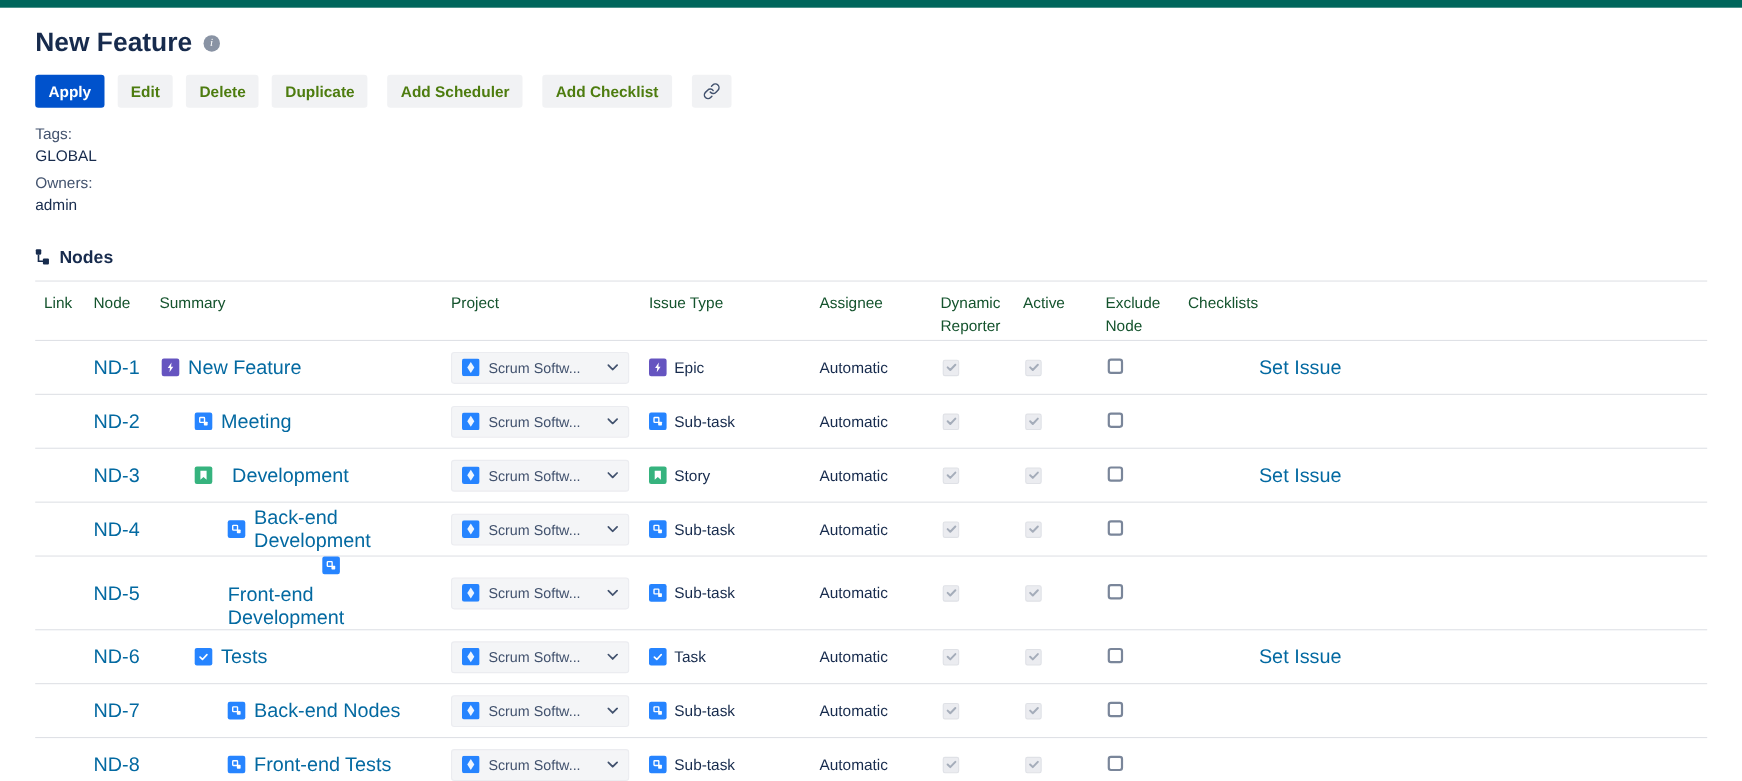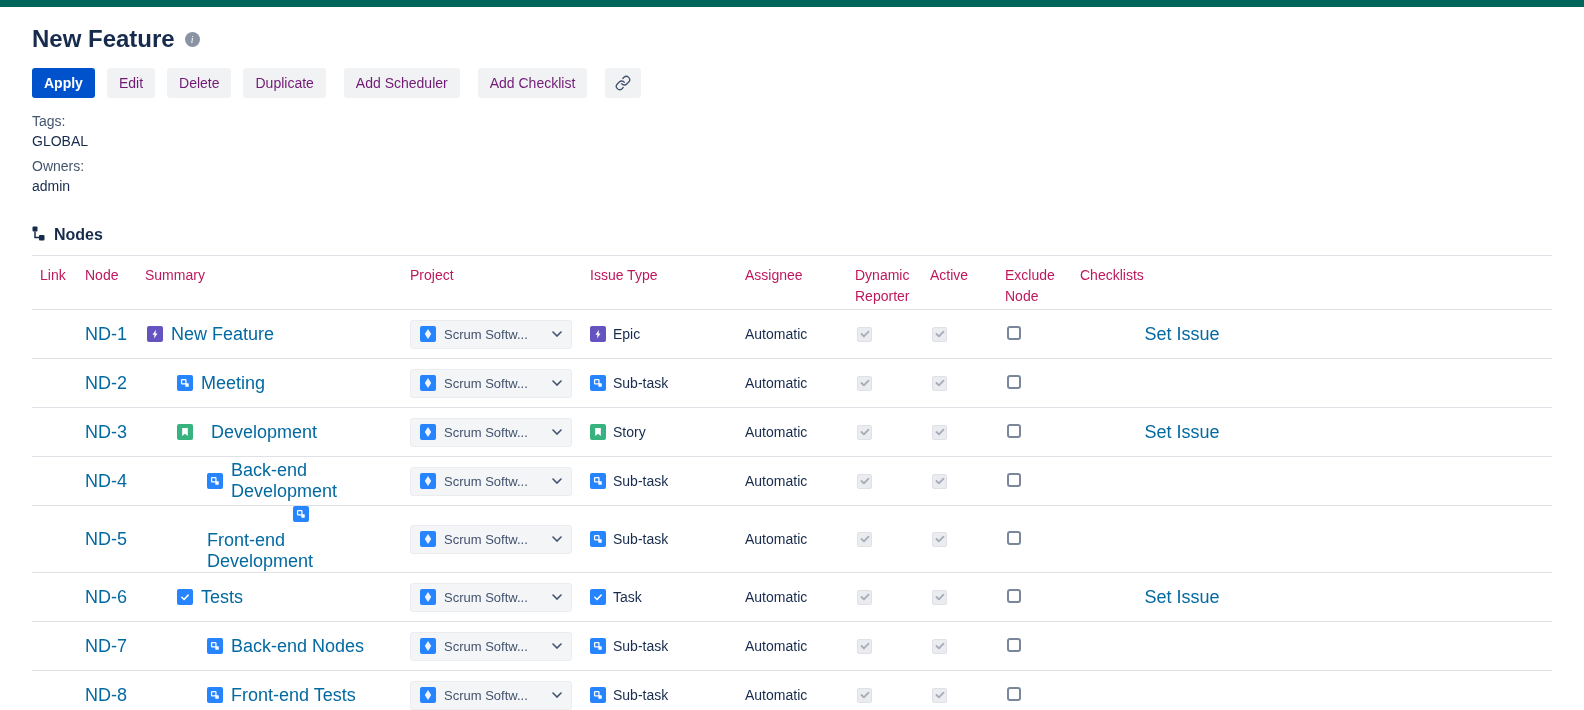--- a/index.html
+++ b/index.html
@@ -16,22 +16,22 @@
   h1 { margin: 0; font-size: 24px; font-weight: 600; color: #172B4D; }
   .info-icon {
     width: 15px; height: 15px; border-radius: 50%; background: #8993A4; color: #fff;
     display: inline-flex; align-items: center; justify-content: center;
     font-size: 10px; font-style: italic; font-family: "Liberation Serif", serif;
   }
 
   .toolbar { display: flex; align-items: center; gap: 12px; margin-top: 15px; }
   .btn {
     height: 30px; padding: 0 12px; border: none; border-radius: 3px;
-    background: #F1F2F4; color: #701a75; font-size: 14px; font-family: inherit; cursor: pointer;
-    display: inline-flex; align-items: center; justify-content: center; white-space: nowrap;
+    background: #F1F2F4; color: #4d7c0f; font-size: 14px; font-family: inherit; cursor: pointer;
+    display: inline-flex; align-items: center; justify-content: center; white-space: nowrap; font-weight: bold;
   }
   .btn-primary { background: #0052CC; color: #fff; font-weight: 700; }
   .btn-icon { width: 36px; padding: 0; }
 
   .meta { margin-top: 13px; font-size: 14px; line-height: 20px; }
   .meta-label { color: #44546F; }
   .meta-value { color: #172B4D; }
   .meta-group + .meta-group { margin-top: 5px; }
 
   .section-header { display: flex; align-items: flex-start; gap: 9px; margin-top: 30px; }
@@ -41,21 +41,21 @@
   .trow {
     display: grid;
     grid-template-columns: 45px 60px 265px 180px 155px 110px 75px 75px 75px 220px 1fr;
     align-items: center;
     border-bottom: 1px solid #DFE1E6;
     min-height: 49px;
   }
   .thead {
     border-top: 1px solid #DFE1E6;
     align-items: start; min-height: 55px; padding-top: 9px;
-    color: #be185d; font-weight: 500; line-height: 21px;
+    color: #14532d; font-weight: 500; line-height: 21px;
   }
   .cell { padding: 0 8px; font-size: 14px; }
   a.lnk { color: #0369a1; text-decoration: none; cursor: pointer; font-size: 18px; }
 
   .summary-cell { display: flex; align-items: center; gap: 8px; }
   .itype-cell { display: flex; align-items: center; gap: 7px; }
 
   .type-icon {
     width: 16px; height: 16px; border-radius: 2px; flex: none;
     display: inline-flex; align-items: center; justify-content: center;

